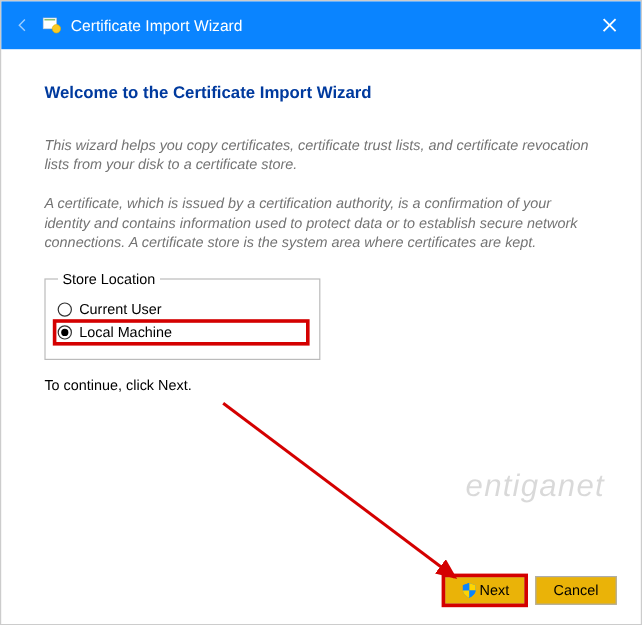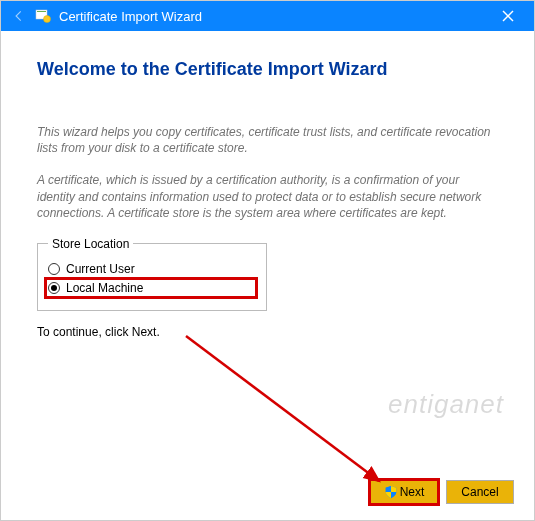--- a/index.html
+++ b/index.html
@@ -7,21 +7,21 @@
     margin: 0;
     font-family: "Segoe UI", Tahoma, sans-serif;
     font-size: 12px;
     background: #fff;
     width: 535px;
     height: 521px;
     position: relative;
     border: 1px solid #ccc;
   }
   .titlebar {
-    height: 30px;
+    height: 40px;
     background: #1e90ff;
     background: linear-gradient(#0a84ff,#0a84ff);
     background: #0a84ff;
     display: flex;
     align-items: center;
     padding: 0 8px;
     color: #fff;
   }
   .titlebar { background:#0a84ff; }
   .titlebar .back {
@@ -37,26 +37,26 @@
   .titlebar .close {
     margin-left:auto;
     width:36px;height:28px;
     display:flex;align-items:center;justify-content:center;
   }
   .titlebar .close svg{width:12px;height:12px;stroke:#fff;stroke-width:1.5;}
   .content {
     padding: 28px 36px 0 36px;
   }
   .heading {
-    font-size: 18px;
+    font-size: 14px;
     font-weight: 600;
     color:#0a5db0;
     color:#003399;
     color:#003a9e;
-    margin-bottom: 44px;
+    margin-bottom: 28px;
   }
   .para {
     font-size: 12px;
     color:#737373;
     margin-bottom: 16px;
     line-height: 1.35;
     font-style: italic;
   }
   fieldset.store {
     border:1px solid #bbb;

